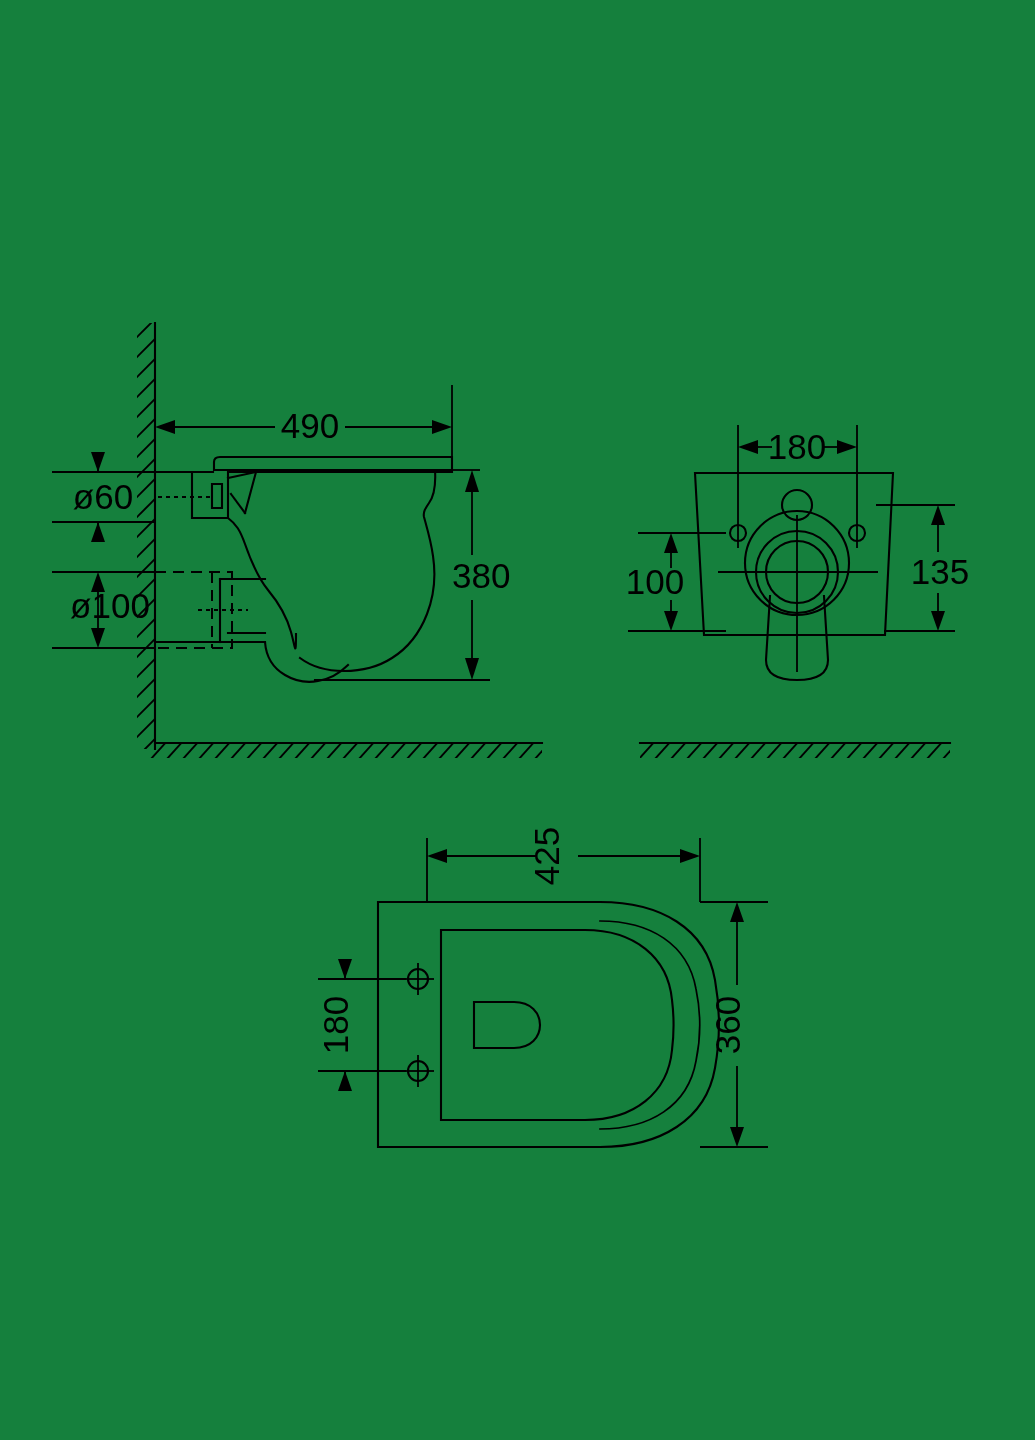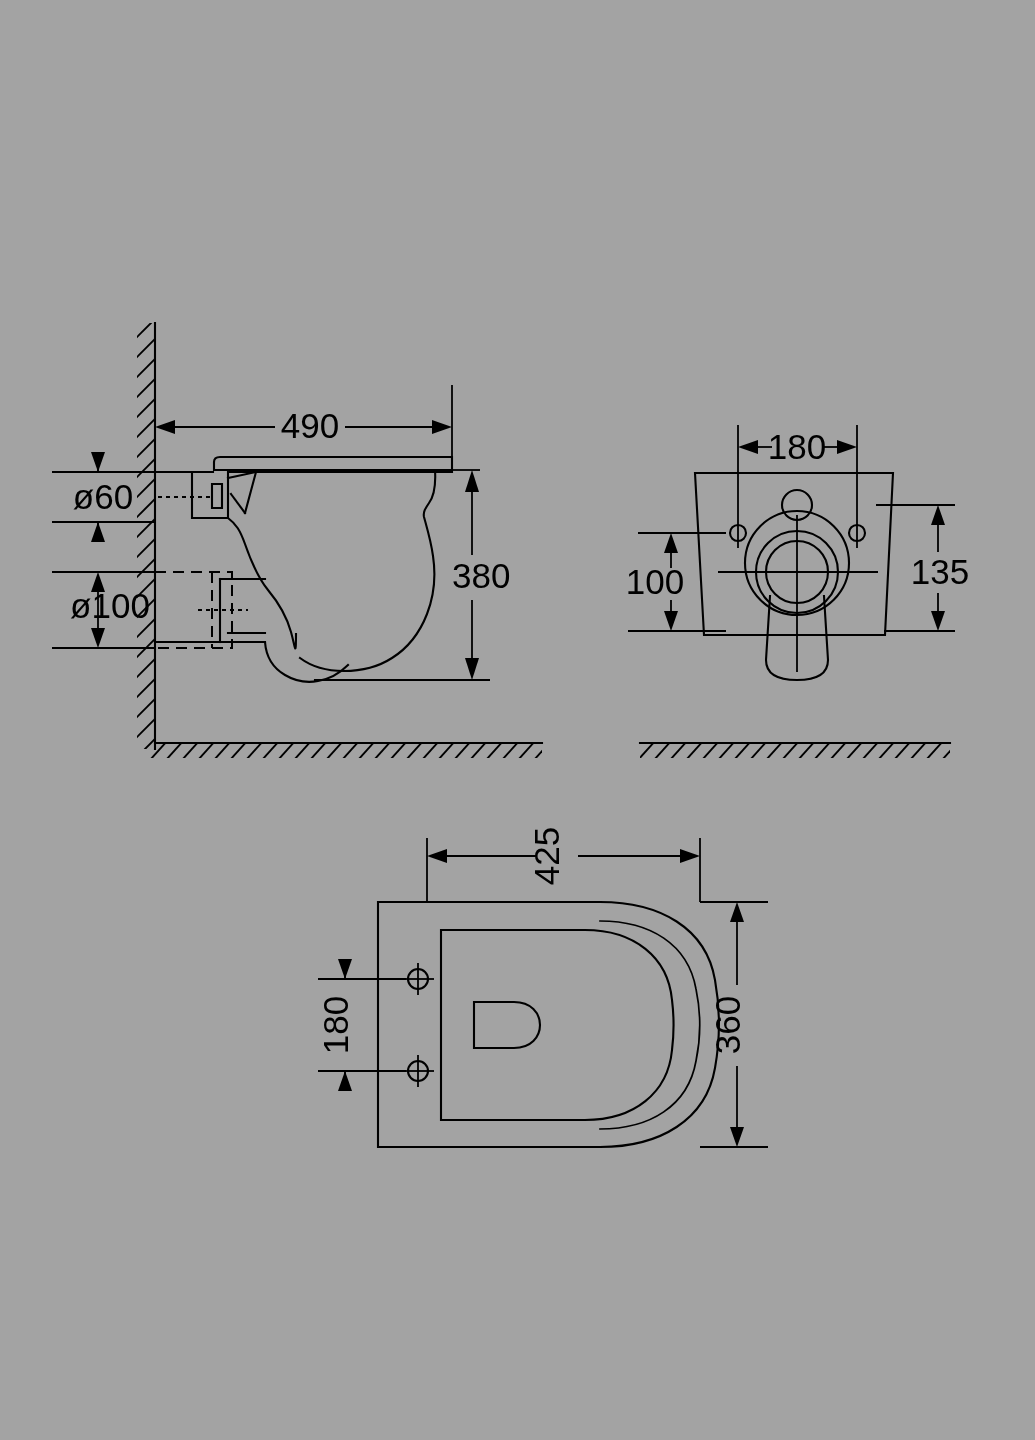--- a/index.html
+++ b/index.html
@@ -8,21 +8,21 @@
     padding: 0;
     background: #ffffff;
   }
   body {
     font-family: "Liberation Sans", sans-serif;
   }
   #sheet {
     position: relative;
     width: 1035px;
     height: 1440px;
-    background: #a3a3a3;
+    background: #15803d;
     overflow: hidden;
   }
   svg#drawing {
     display: block;
     width: 1035px;
     height: 1440px;
   }
   .ln {
     stroke: #000000;
     fill: none;

